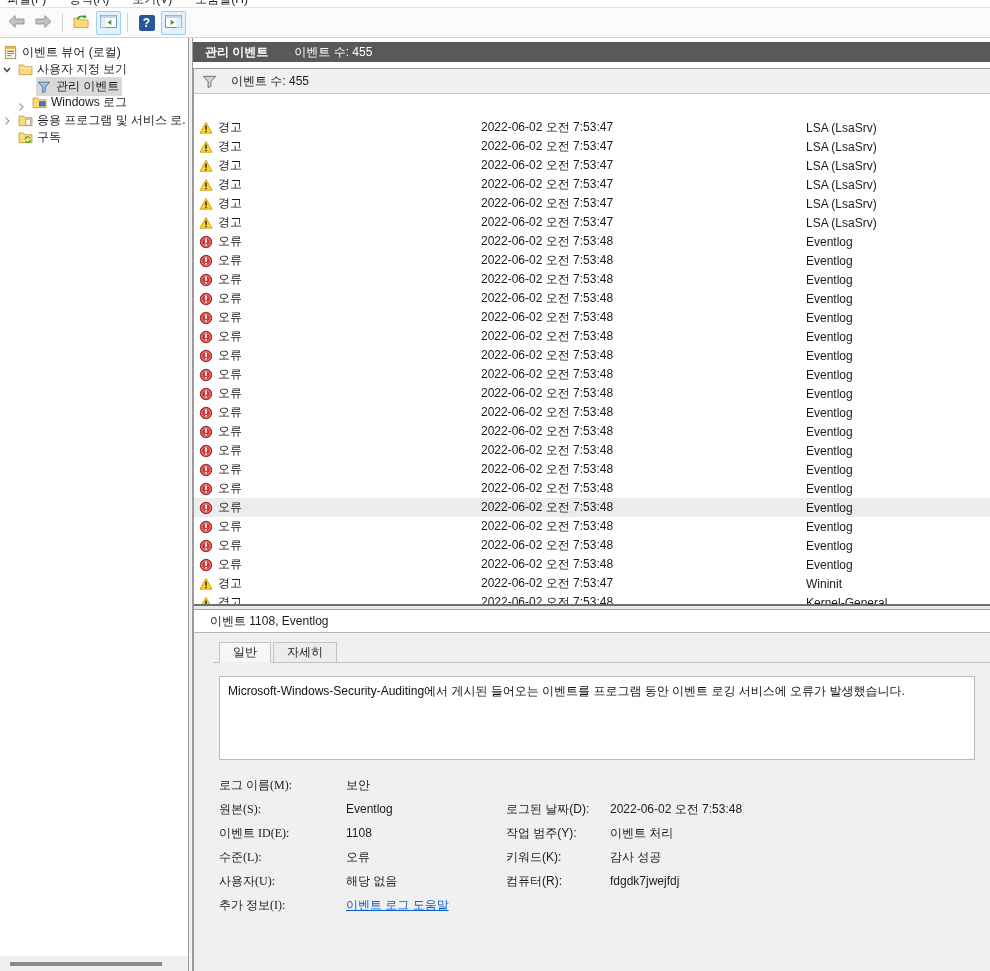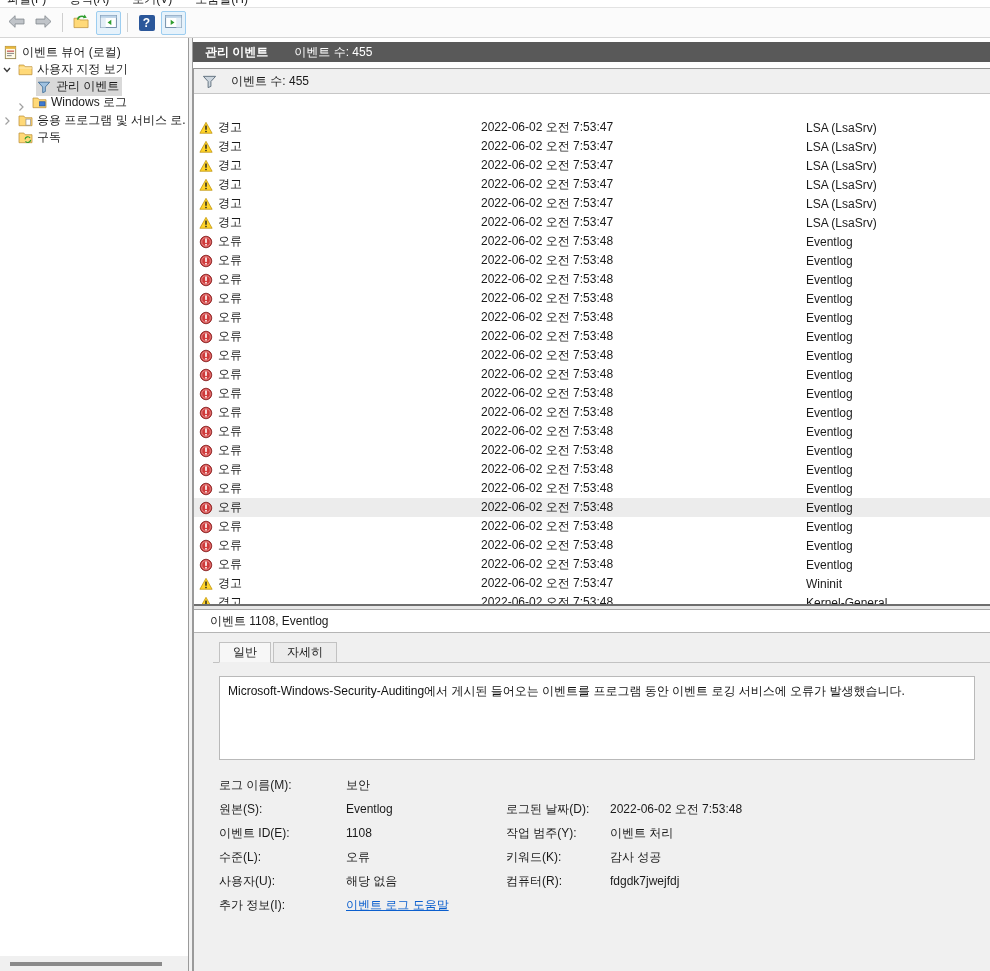--- a/index.html
+++ b/index.html
@@ -60,21 +60,21 @@
                   border-bottom:1px solid #b5b5b5;box-sizing:border-box;display:flex;align-items:center;padding-left:16px;}
   .details-body{position:absolute;top:595px;left:1px;right:0;bottom:0;background:#f0f0f0;}
   .tabs{display:flex;margin:9px 0 0 25px;position:relative;z-index:2;}
   .tab{height:21px;padding:0 13px;display:flex;align-items:center;border:1px solid #c2c2c2;
        background:#ececec;margin-right:2px;margin-bottom:-1px;box-sizing:border-box;}
   .tab.active{background:#f7f7f7;border-bottom-color:#f0f0f0;}
   .tab-page{margin-left:19px;border-top:1px solid #c2c2c2;padding:13px 15px 0 6px;position:relative;z-index:1;}
   .desc-box{border:1px solid #b9b9b9;background:#fff;height:70px;padding:6px 8px;color:#111;line-height:1.4;overflow:hidden;}
   .fields{margin-top:13px;}
   .frow{display:flex;height:24px;align-items:center;}
-  .fl-label{width:127px;flex:none;}
+  .fl-label{width:127px;flex:none;font-family:Liberation Serif, serif;}
   .fl-value{width:160px;flex:none;}
   .fr-label{width:104px;flex:none;}
   .fr-value{flex:1;}
   a.link{color:#0b5fce;text-decoration:underline;}
 </style>
 </head>
 <body>
 
 <div class="menubar">
   <div class="menu-items" id="menu-items">
@@ -135,21 +135,21 @@
               <rect x="2.5" y="1.5" width="11" height="13" fill="#fffbe8" stroke="#9a8a55"></rect>
               <rect x="2.5" y="1.5" width="11" height="2.6" fill="#e8b63c"></rect>
               <rect x="4.2" y="6" width="7.6" height="1.1" fill="#b33"></rect>
               <rect x="4.2" y="8.4" width="7.6" height="1.1" fill="#888"></rect>
               <rect x="4.2" y="10.8" width="5" height="1.1" fill="#888"></rect>
             </svg>
           </span>
           <span class="tree-label">이벤트 뷰어 (로컬)</span>
         </span>
       </div>
-      <div class="tree-row" style="padding-left: 2px;">
+      <div class="tree-row" style="padding-left: 2px; font-family: Liberation Serif, serif;">
         <span class="chev">
           <svg viewBox="0 0 10 10" width="10" height="10">
             <path d="M2 3 L5 6.5 L8 3" stroke="#3b3b3b" stroke-width="1.4" fill="none"></path>
           </svg>
         </span>
         <span class="tree-sel">
           <span class="tree-icon">
             <svg viewBox="0 0 16 14" width="15" height="13">
               <path d="M1 2.2 h5.2 l1.4 1.8 H15 v8.6 H1 Z" fill="#ffd978" stroke="#bd9139" stroke-width="0.8"></path>
               <path d="M1 5.4 H15" stroke="#fff3cd" stroke-width="0.8"></path>

